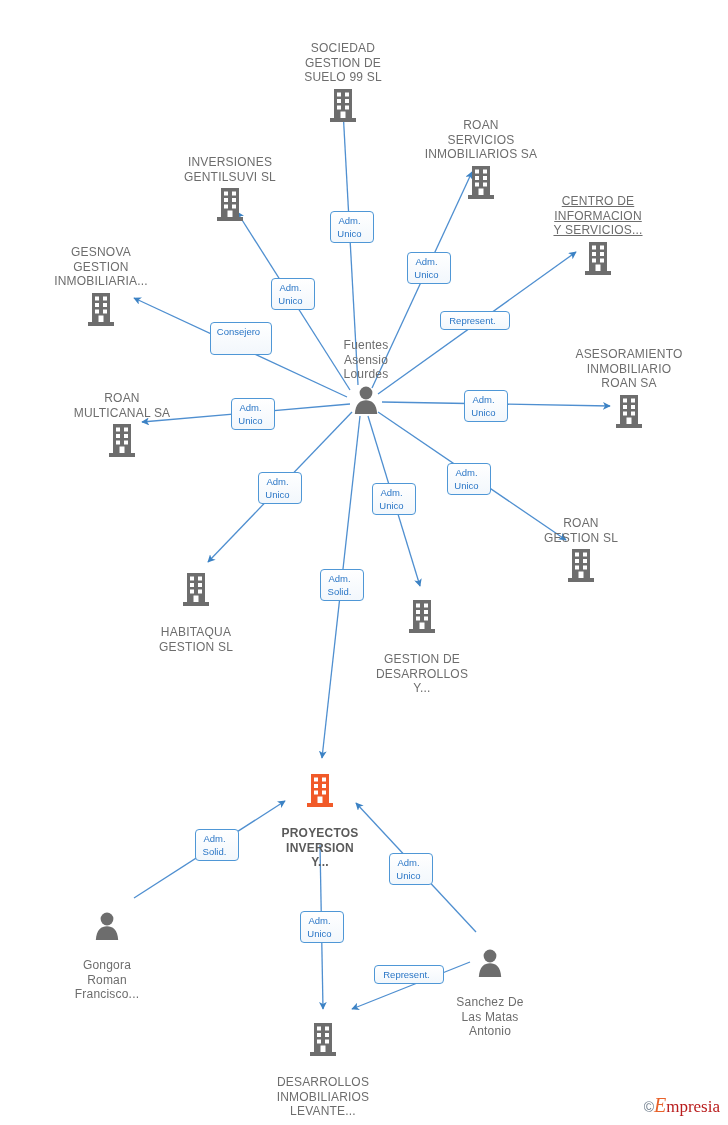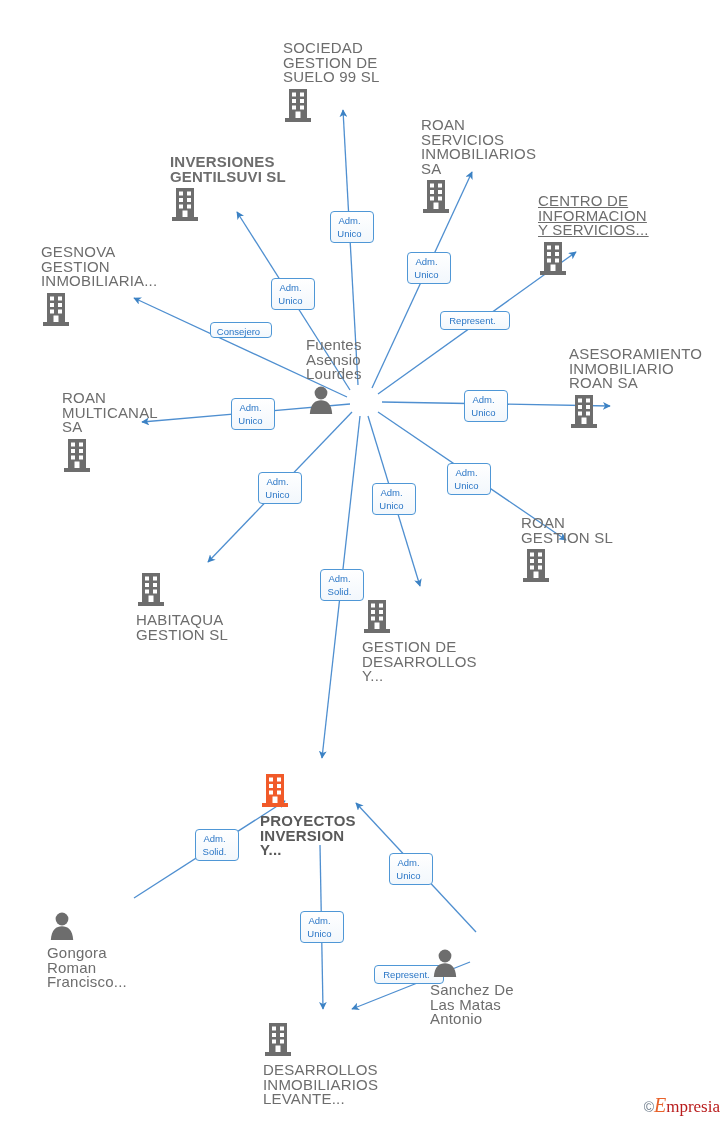--- a/index.html
+++ b/index.html
@@ -21,38 +21,39 @@
     position: absolute;
     left: 0;
     top: 0;
     width: 728px;
     height: 1125px;
   }
   .node {
     position: absolute;
     width: 120px;
     margin-left: -60px;
+    text-align: center;
     color: #6d6d6d;
-    font-size: 15px;
+    font-size: 12px;
     line-height: 14.5px;
     letter-spacing: 0.2px;
   }
   .node .glyph {
     display: block;
     line-height: 0;
   }
   .node .node-label {
     display: block;
     white-space: pre-line;
   }
   .node.label-above .node-label {
     margin-bottom: 2px;
   }
   .node.label-below .node-label {
-    margin-top: 6px;
+    margin-top: 18px;
   }
   .node.highlight .node-label {
     color: #5a5a5a;
     font-weight: bold;
   }
   .edge-label {
     position: absolute;
     background: linear-gradient(to bottom, #ffffff 0%, #f2f7fc 100%);
     border: 1px solid #4f97d6;
     border-radius: 4px;
@@ -119,21 +120,21 @@
   </svg>
 
   <div id="label-layer">
       <div class="edge-label" style="left: 330px; top: 211px; width: 44px; height: 32px;">Adm.
 Unico</div>
       <div class="edge-label" style="left: 407px; top: 252px; width: 44px; height: 32px;">Adm.
 Unico</div>
       <div class="edge-label" style="left: 271px; top: 278px; width: 44px; height: 32px;">Adm.
 Unico</div>
       <div class="edge-label" style="left: 440px; top: 311px; width: 70px; height: 19px;">Represent.</div>
-      <div class="edge-label" style="left: 210px; top: 322px; width: 62px; height: 16px;">Consejero</div>
+      <div class="edge-label" style="left: 210px; top: 322px; width: 62px; height: 33px;">Consejero</div>
       <div class="edge-label" style="left: 464px; top: 390px; width: 44px; height: 32px;">Adm.
 Unico</div>
       <div class="edge-label" style="left: 231px; top: 398px; width: 44px; height: 32px;">Adm.
 Unico</div>
       <div class="edge-label" style="left: 447px; top: 463px; width: 44px; height: 32px;">Adm.
 Unico</div>
       <div class="edge-label" style="left: 258px; top: 472px; width: 44px; height: 32px;">Adm.
 Unico</div>
       <div class="edge-label" style="left: 372px; top: 483px; width: 44px; height: 32px;">Adm.
 Unico</div>
@@ -173,21 +174,21 @@
             <rect x="2" y="31" width="26" height="4" fill="#6d6d6d"></rect>
             <rect x="9" y="5.5" width="4" height="4" fill="#fff"></rect>
             <rect x="17" y="5.5" width="4" height="4" fill="#fff"></rect>
             <rect x="9" y="12" width="4" height="4" fill="#fff"></rect>
             <rect x="17" y="12" width="4" height="4" fill="#fff"></rect>
             <rect x="9" y="18.5" width="4" height="4" fill="#fff"></rect>
             <rect x="17" y="18.5" width="4" height="4" fill="#fff"></rect>
             <rect x="12.5" y="24.5" width="5" height="6.5" fill="#fff"></rect>
           </svg></span>
       </div>
-      <div class="node label-above" style="top: 155px; left: 230px; font-weight: bold;">
+      <div class="node label-above" style="top: 155px; left: 230px;">
         <span class="node-label">INVERSIONES
 GENTILSUVI SL</span>
         <span class="glyph"><svg width="30" height="36" viewBox="0 0 30 36">
             <rect x="6" y="2" width="18" height="29" fill="#6d6d6d"></rect>
             <rect x="2" y="31" width="26" height="4" fill="#6d6d6d"></rect>
             <rect x="9" y="5.5" width="4" height="4" fill="#fff"></rect>
             <rect x="17" y="5.5" width="4" height="4" fill="#fff"></rect>
             <rect x="9" y="12" width="4" height="4" fill="#fff"></rect>
             <rect x="17" y="12" width="4" height="4" fill="#fff"></rect>
             <rect x="9" y="18.5" width="4" height="4" fill="#fff"></rect>

